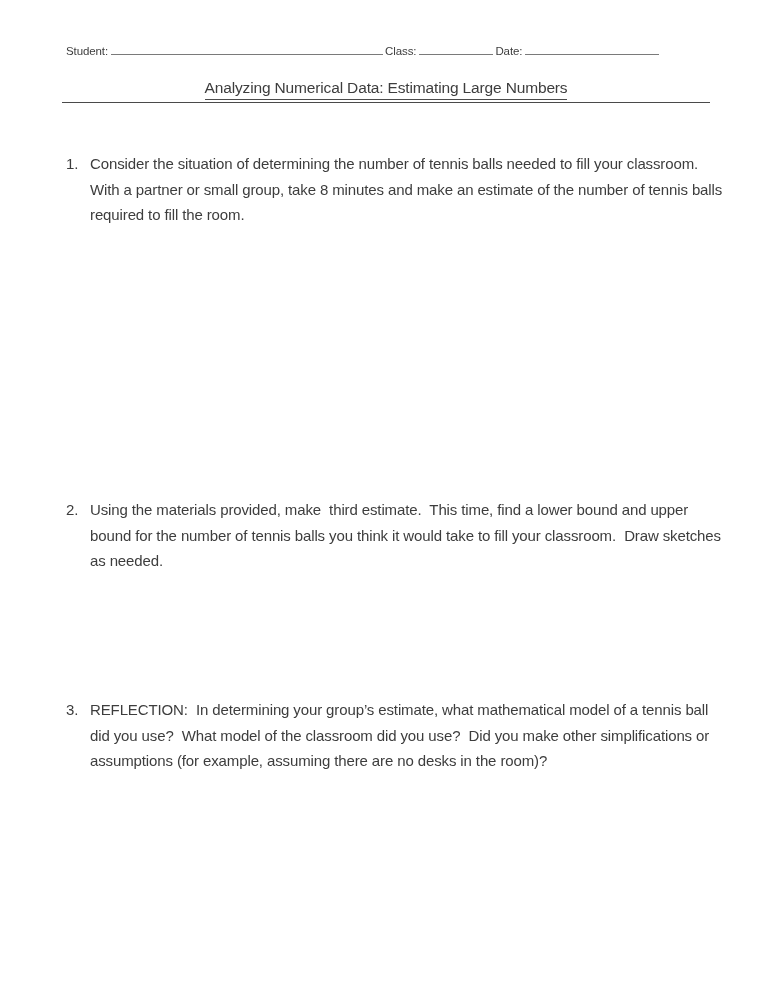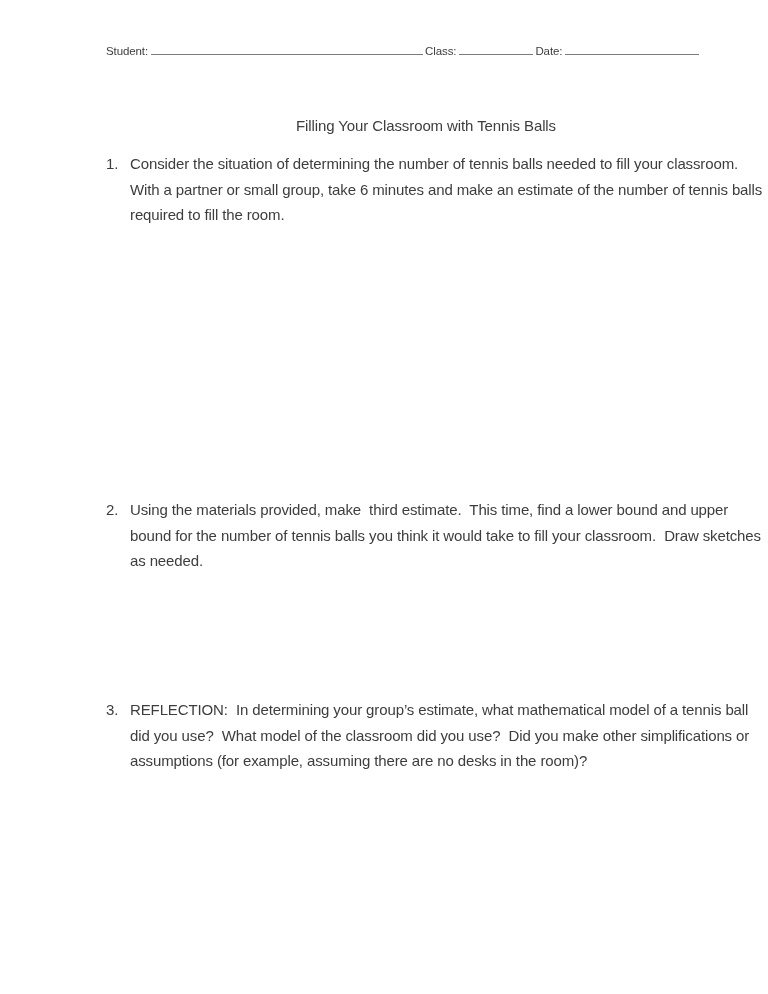--- a/index.html
+++ b/index.html
@@ -14,21 +14,20 @@
     font-family: "Liberation Sans", "DejaVu Sans", sans-serif;
     color: #3d3d3d;
     overflow: hidden;
     -webkit-font-smoothing: antialiased;
   }
 
   .page {
     position: absolute;
     inset: 0;
     background: #ffffff;
-    margin-left: 40px;
   }
 
   
   .header-line {
     position: absolute;
     left: 66px;
     top: 43px;
     width: 646px;
     font-size: 11.5px;
     line-height: 16px;
@@ -126,26 +125,28 @@
 </style>
 </head>
 <body>
 
 <div class="page">
 
   <div class="header-line">
     <span>Student:</span><span class="rule student"></span><span>Class:</span><span class="rule klass"></span><span>Date:</span><span class="rule date"></span>
   </div>
 
+  <div class="title-wrap">
+    <span class="title">Analyzing Numerical Data: Estimating Large Numbers</span>
+  </div>
 
-  <div class="subtitle">Filling Your Classroom with Tennis Balls</div>
 
   <div class="item item-1">
     <span class="num">1.</span>
-    <span class="body">Consider the situation of determining the number of tennis balls needed to fill your classroom.  With a partner or small group, take 6 minutes and make an estimate of the number of tennis balls required to fill the room.</span>
+    <span class="body">Consider the situation of determining the number of tennis balls needed to fill your classroom.  With a partner or small group, take 8 minutes and make an estimate of the number of tennis balls required to fill the room.</span>
   </div>
 
   <div class="answer-space answer-1"></div>
 
 
   <div class="answer-space answer-2"></div>
 
   <div class="item item-2">
     <span class="num">2.</span>
     <span class="body">Using the materials provided, make  third estimate.  This time, find a lower bound and upper bound for the number of tennis balls you think it would take to fill your classroom.  Draw sketches as needed.</span>

